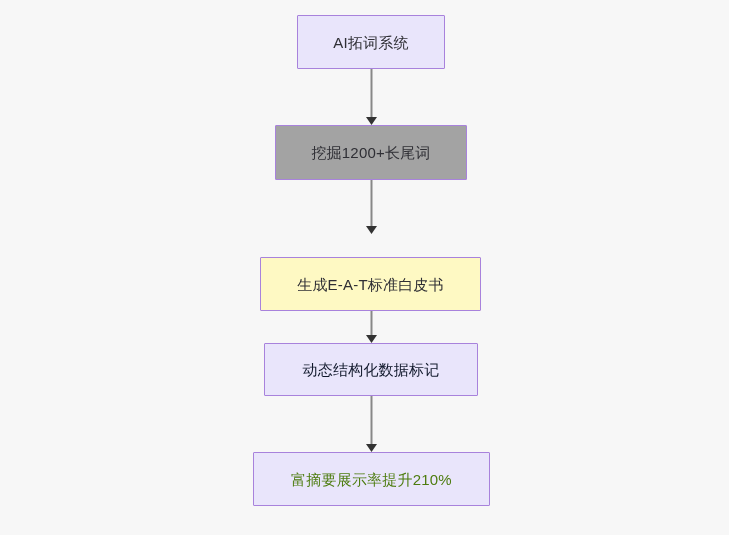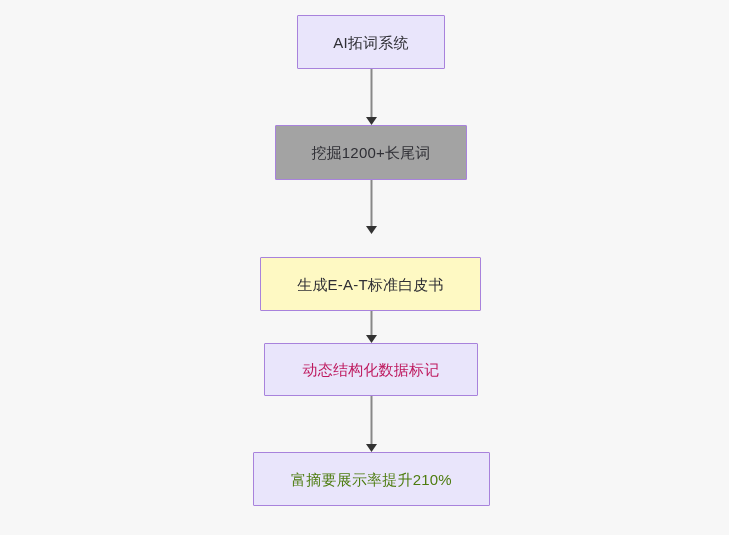--- a/index.html
+++ b/index.html
@@ -78,20 +78,20 @@
   <div id="node-layer">
       <div class="node" style="left: 297px; top: 15px; width: 148px; height: 54px; background: rgb(233, 229, 251); border-color: rgb(168, 130, 220); color: rgb(47, 47, 53);">
         <span class="node-label">AI拓词系统</span>
       </div>
       <div class="node" style="left: 275px; top: 125px; width: 192px; height: 55px; background: #a3a3a3; border-color: rgb(168, 130, 220); color: rgb(47, 47, 53);">
         <span class="node-label">挖掘1200+长尾词</span>
       </div>
       <div class="node" style="left: 260px; top: 234px; width: 221px; height: 54px; background: #fef9c3; border-color: rgb(168, 130, 220); color: rgb(47, 47, 53); margin-top: 23px;">
         <span class="node-label">生成E-A-T标准白皮书</span>
       </div>
-      <div class="node" style="left: 264px; top: 343px; width: 214px; height: 53px; background: rgb(233, 229, 251); border-color: rgb(168, 130, 220); color: #be185d;">
+      <div class="node" style="left: 264px; top: 343px; width: 214px; height: 53px; background: rgb(233, 229, 251); border-color: rgb(168, 130, 220); color: #0f172a;">
         <span class="node-label">动态结构化数据标记</span>
       </div>
       <div class="node" style="left: 253px; top: 452px; width: 237px; height: 54px; background: rgb(233, 229, 251); border-color: rgb(168, 130, 220); color: #4d7c0f;">
         <span class="node-label">富摘要展示率提升210%</span>
       </div>
     </div>
 </div>
 
 </body></html>

